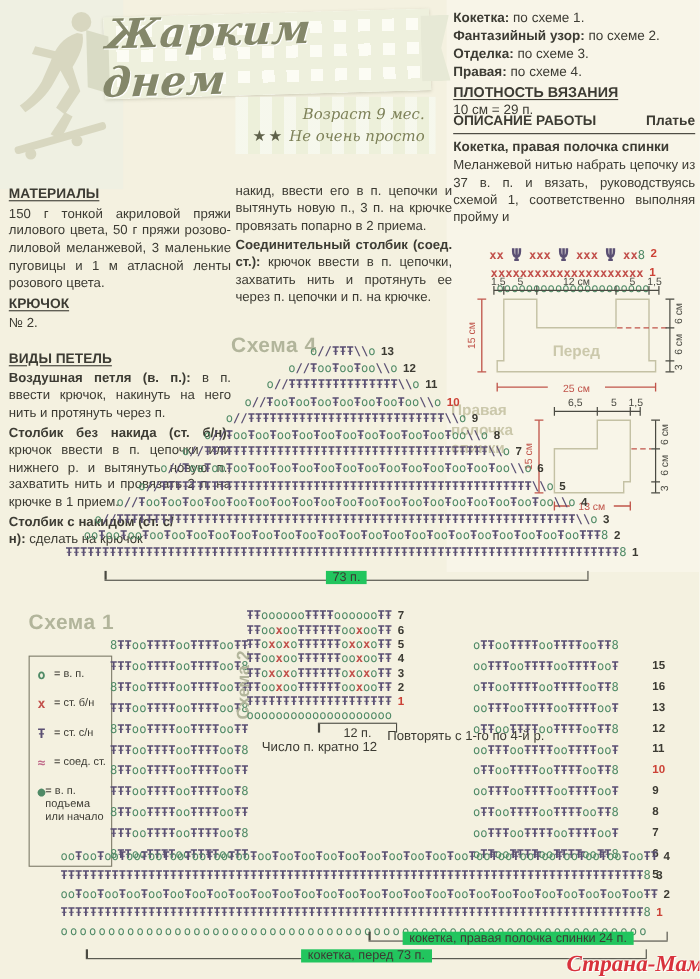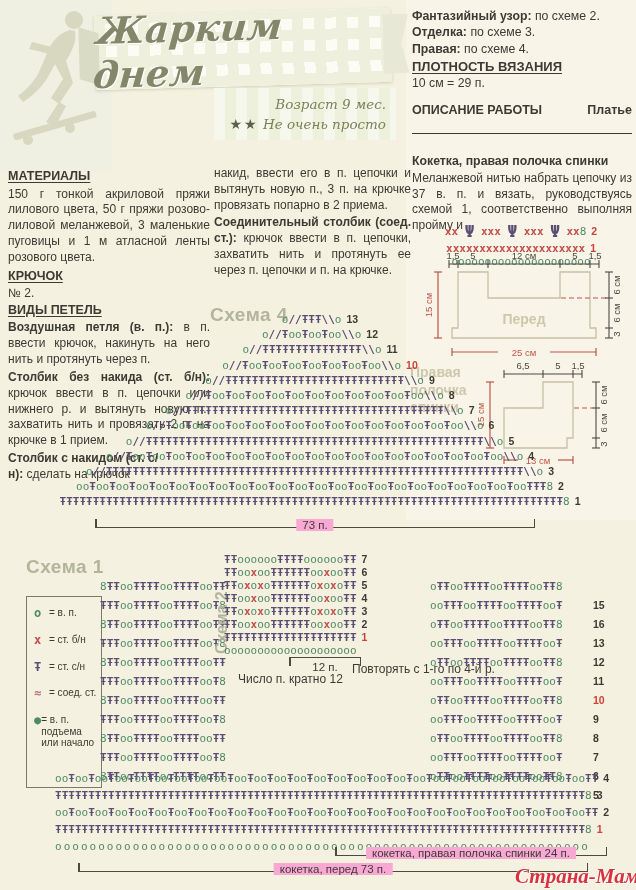--- a/index.html
+++ b/index.html
@@ -25,21 +25,21 @@
     text-align:right;padding:6px 10px 0 0;box-sizing:border-box;
     font-family:"DejaVu Serif",serif;font-style:italic;color:#7d8058;font-size:13.5px;line-height:1.5}
   .stars{color:#5f614a;font-style:normal;font-size:14px;letter-spacing:2px}
 
   
   .col{line-height:1.32;font-size:12px;text-align:justify}
   .sec-title{font-weight:bold;text-decoration:underline;text-underline-offset:2px;font-size:12.5px;margin:2px 0}
   .para{margin-bottom:2px}
   .trline{font-size:12.3px;line-height:1.34;text-align:left}
   .desc-head{display:flex;justify-content:space-between;font-weight:bold;font-size:12.5px;
-    border-bottom:1.6px solid #3c3b33;padding-bottom:14px;margin-bottom:19px}
+    border-bottom:1.6px solid #3c3b33;padding-bottom:2px;margin-bottom:3px}
   .bold-sub{font-weight:bold;font-size:12.3px;margin-bottom:2px;text-align:left}
   .scheme-title{font-weight:bold;font-size:19px;color:#b2b59b;letter-spacing:.5px}
   .shape-label{color:#cbc8ab}
 
   
   .crow{white-space:pre;font-family:"DejaVu Sans Mono",monospace;font-size:11px}
   .dc{color:#5a4f73;font-weight:bold}
   .ch{color:#4f8a66}
   .sc{color:#c2504b;font-weight:bold}
   .fan{color:#5a4f73;font-weight:bold}
@@ -64,21 +64,21 @@
   #s3chart{left:416px;top:221px;width:210px}
   #s3chart .crow{height:13px;line-height:13px;display:flex;justify-content:center}
   #s3chart .crow.fanrow{height:21px;line-height:21px}
   #s2label{left:213px;top:554px;height:100px;writing-mode:vertical-rl;transform:rotate(180deg);
     font-weight:bold;font-size:16px;color:#b2b59b}
 
   
   .bracket{position:absolute;height:9px;border-bottom:1.5px solid #4a4a42}
   .bracket:before,.bracket:after{content:"";position:absolute;bottom:0;width:1.5px;height:8px;background:#4a4a42}
   .bracket:before{left:0}.bracket:after{right:0}
-  .bracket .blabel{position:absolute;left:50%;transform:translateX(-50%);top:1px;background:#f9a8d4;
+  .bracket .blabel{position:absolute;left:50%;transform:translateX(-50%);top:1px;background:#22c55e;
     padding:0 6px;font-size:11.5px;white-space:nowrap}
   .bracket.down{border-bottom:none;border-top:1.5px solid #4a4a42}
   .bracket.down:before,.bracket.down:after{bottom:auto;top:0}
   .bracket.down .blabel{top:3px;background:none}
 
   
   #legend{left:26px;top:596px;width:76px;height:192px;border:1px solid #7d7b68;padding:10px 4px 4px 7px;box-sizing:border-box}
   .lg-item{display:flex;align-items:flex-start;margin-bottom:13px;font-size:10px;line-height:1.15}
   .lg-sym{width:15px;font-family:"DejaVu Sans Mono",monospace;font-weight:bold;font-size:12px}
 
@@ -115,20 +115,21 @@
   <div class="abs subbanner">
     <div>Возраст 9 мес.</div>
     <div>
       <span class="stars">★★</span>
       <span>Не очень просто</span>
     </div>
   </div>
 
   <div class="abs" style="left:412px;top:8px;width:220px">
     <div>
+        <div class="trline"><b>Кокетка:</b> по схеме 1.</div>
         <div class="trline"><b>Фантазийный узор:</b> по схеме 2.</div>
         <div class="trline"><b>Отделка:</b> по схеме 3.</div>
         <div class="trline"><b>Правая:</b> по схеме 4.</div>
       </div>
     <div class="sec-title" style="font-size:13px">ПЛОТНОСТЬ ВЯЗАНИЯ</div>
     <div style="font-size:12.3px">10 см = 29 п.</div>
   </div>
 
   <div class="abs col" style="left:412px;top:102px;width:220px">
     <div class="desc-head">
@@ -221,21 +222,21 @@
     <text class="dimtxt" transform="rotate(-90 133 63)" x="133" y="63" text-anchor="middle">6 см</text>
     <text class="dimtxt" transform="rotate(-90 133 84)" x="133" y="84" text-anchor="middle">3</text>
     <text class="dimred" x="64" y="104" text-anchor="middle">13 см</text>
   </svg>
 
   <div class="abs col" style="left:8px;top:166px;width:202px">
     <div class="sec-title">МАТЕРИАЛЫ</div>
     <div>150 г тонкой акриловой пряжи лилового цвета, 50 г пряжи розово-лиловой меланжевой, 3 маленькие пуговицы и 1 м атласной ленты розового цвета.</div>
     <div class="sec-title">КРЮЧОК</div>
     <div style="text-align:left">№ 2.</div>
-    <div class="sec-title" style="margin-top:0">ВИДЫ ПЕТЕЛЬ</div>
+    <div class="sec-title" style="margin-top:16px">ВИДЫ ПЕТЕЛЬ</div>
     <div>
         <div class="para" style=""><b>Воздушная петля (в. п.):</b> в п. ввести крючок, накинуть на него нить и протянуть через п.</div>
         <div class="para" style=""><b>Столбик без накида (ст. б/н):</b> крючок ввести в п. цепочки или нижнего р. и вытянуть новую п., захватить нить и провязать 2 п. на крючке в 1 прием.</div>
         <div class="para" style="width:150px"><b>Столбик с накидом (ст. с/н):</b> сделать на крючок</div>
       </div>
   </div>
 
   <div class="abs col" style="left:214px;top:166px;width:197px">
     <div>
         <div class="para" style="">накид, ввести его в п. цепочки и вытянуть новую п., 3 п. на крючке провязать попарно в 2 приема.</div>

